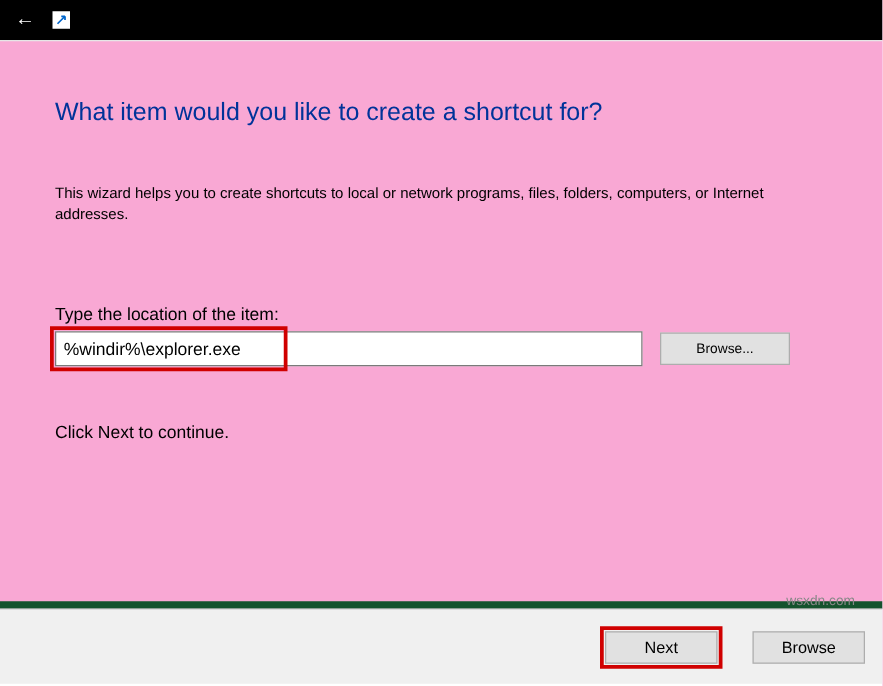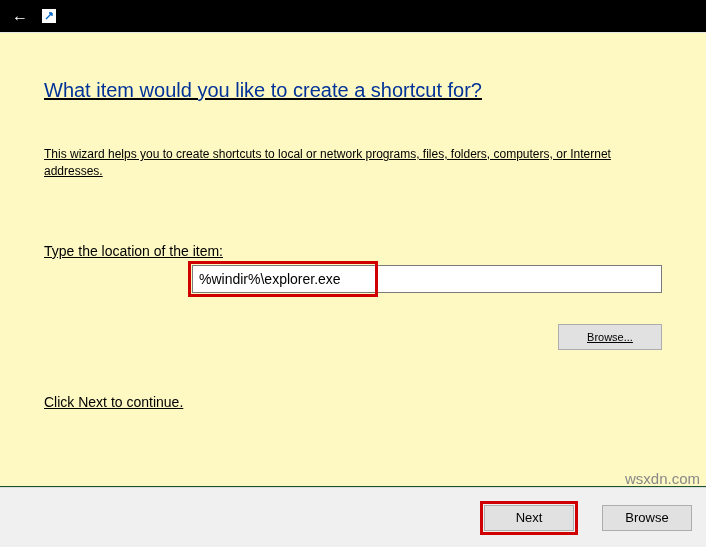--- a/index.html
+++ b/index.html
@@ -36,25 +36,24 @@
       background: #ffffff;
       margin-left: 10px;
       display: flex;
       align-items: center;
       justify-content: center;
       font-size: 9px;
       color: #0066cc;
     }
     .content {
       padding: 30px 44px 10px 44px;
-      background: #fef9c3;
+      background: #f9a8d4;
       height: 455px;
       border-top: 1px solid #e6e6e6;
-      border-bottom: 1px solid #14532d;
-      text-decoration: underline;
+      border-bottom: 6px solid #14532d;
     }
     .heading {
       color: #003399;
       font-size: 20px;
       font-weight: 400;
       margin-top: 16px;
       margin-bottom: 44px;
     }
     .description {
       color: #000000;
@@ -63,24 +62,23 @@
       margin-bottom: 62px;
       max-width: 610px;
     }
     .field-label {
       color: #000000;
       font-size: 14px;
       margin-bottom: 6px;
     }
     .input-row {
       display: flex;
-      align-items: flex-end;
-      gap: 30px;
+      align-items: flex-start;
+      gap: 14px;
       margin-bottom: 44px;
-      flex-direction: column;
     }
     .input-wrap {
       position: relative;
       width: 470px;
     }
     .location-input {
       width: 100%;
       height: 28px;
       border: 1px solid #7a7a7a;
       padding: 2px 6px;
@@ -130,23 +128,23 @@
       font-size: 13px;
       cursor: pointer;
     }
     .next-wrap {
       border: 3px solid #d00000;
       padding: 1px;
       display: inline-flex;
     }
     .watermark {
       position: absolute;
-      right: 6px;
+      right: 22px;
       bottom: 62px;
-      font-size: 15px;
+      font-size: 11px;
       color: #888;
     }
   </style>
 </head>
 <body>
 
 <div class="titlebar">
   <span class="back-arrow">←</span>
   <span class="app-icon">
     <svg width="10" height="10" viewBox="0 0 10 10">

